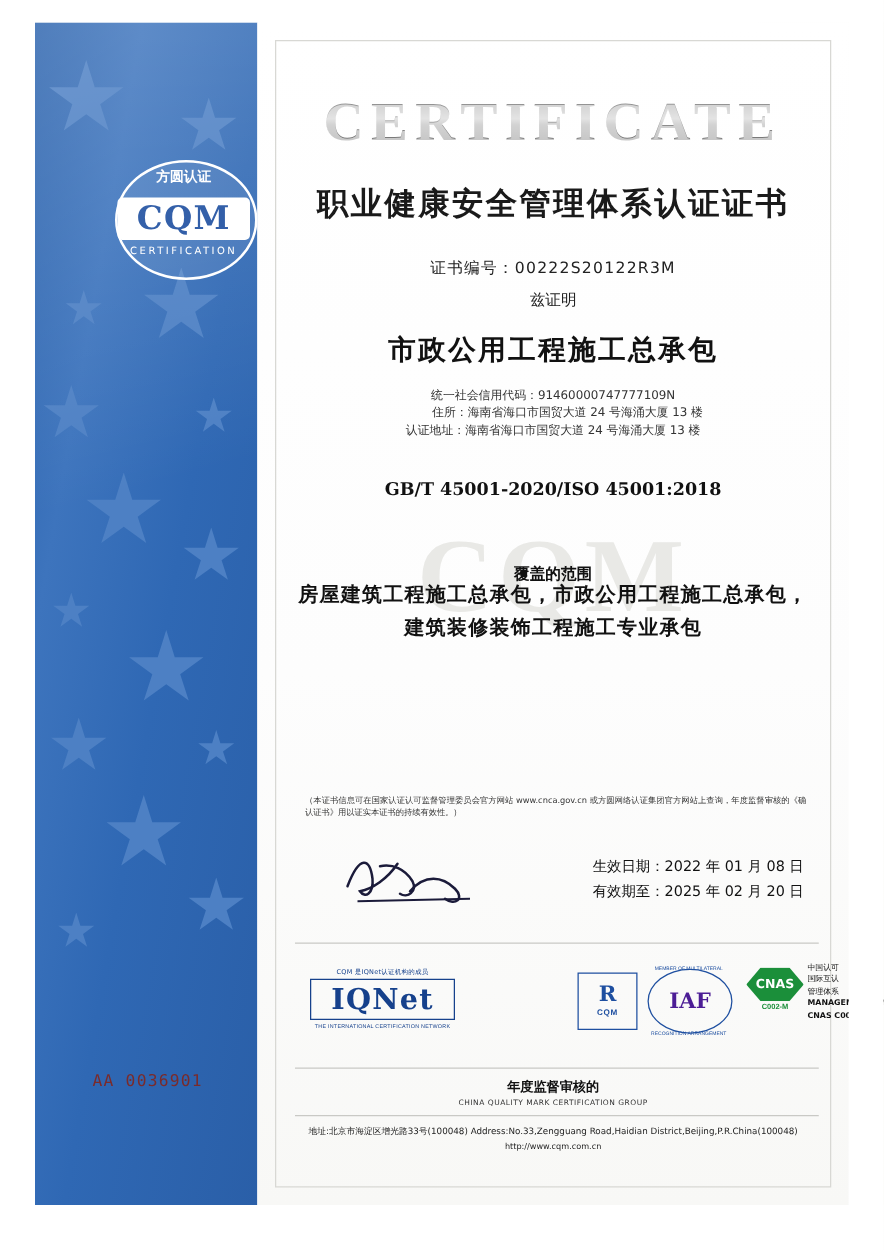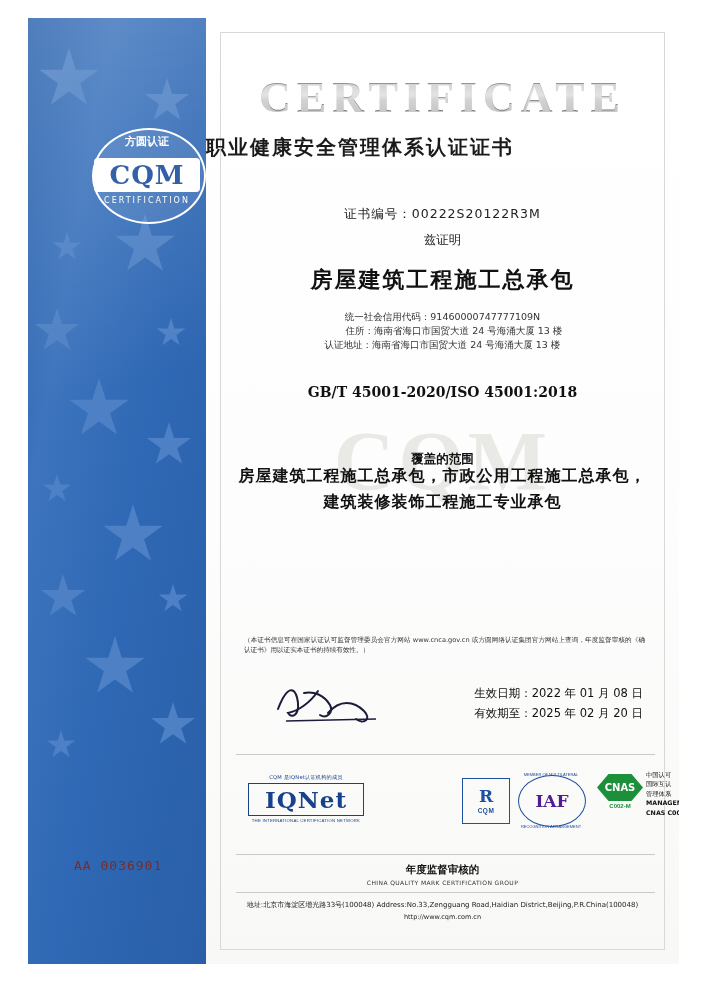--- a/index.html
+++ b/index.html
@@ -37,22 +37,22 @@
      font-family:"Liberation Serif",serif;white-space:nowrap;user-select:none;}
 
   
   .cert-word{position:absolute;left:0;right:0;top:54px;text-align:center;
      font-family:"Liberation Serif",serif;font-weight:bold;font-size:44px;
      letter-spacing:6px;
      background:linear-gradient(180deg,#6d6d6d 0%,#b9b9b9 45%,#8f8f8f 55%,#5c5c5c 100%);
      -webkit-background-clip:text;background-clip:text;color:transparent;
      text-shadow:0 1px 0 rgba(255,255,255,.6);}
 
-  .title-cn{position:absolute;left:0;right:0;top:116px;text-align:left;
-     font-family:"DejaVu Sans",sans-serif;font-weight:bold;font-size:20px;
+  .title-cn{position:absolute;left:0;right:0;top:128px;text-align:center;
+     font-family:"DejaVu Sans",sans-serif;font-weight:bold;font-size:25px;
      color:#1a1a1a;letter-spacing:2px;}
 
   .cert-no{position:absolute;left:0;right:0;top:188px;text-align:center;
      font-size:12.5px;color:#222;letter-spacing:1px;font-family:"DejaVu Sans",sans-serif;}
 
   .hereby{position:absolute;left:0;right:0;top:214px;text-align:center;
      font-size:12.5px;color:#222;font-family:"DejaVu Sans",sans-serif;}
 
   .company{position:absolute;left:0;right:0;top:247px;text-align:center;
      font-family:"DejaVu Serif",serif;font-weight:bold;font-size:22px;color:#111;
@@ -219,21 +219,21 @@
     <div class="watermark">CQM</div>
 
     <div class="cert-word">CERTIFICATE</div>
     <div class="title-cn">职业健康安全管理体系认证证书</div>
 
     <div class="cert-no">
       <span>证书编号：</span><span>00222S20122R3M</span>
     </div>
 
     <div class="hereby">兹证明</div>
-    <div class="company">房屋建筑工程施工总承包</div>
+    <div class="company">市政公用工程施工总承包</div>
 
     <div class="meta l1">统一社会信用代码：91460000747777109N</div>
     <div class="meta l2">住所：海南省海口市国贸大道 24 号海涌大厦 13 楼</div>
     <div class="meta l3">认证地址：海南省海口市国贸大道 24 号海涌大厦 13 楼</div>
 
     <div class="std-value">GB/T 45001-2020/ISO 45001:2018</div>
 
     <div class="scope-label">覆盖的范围</div>
     <div class="scope-1">房屋建筑工程施工总承包，市政公用工程施工总承包，</div>
     <div class="scope-2">建筑装修装饰工程施工专业承包</div>

